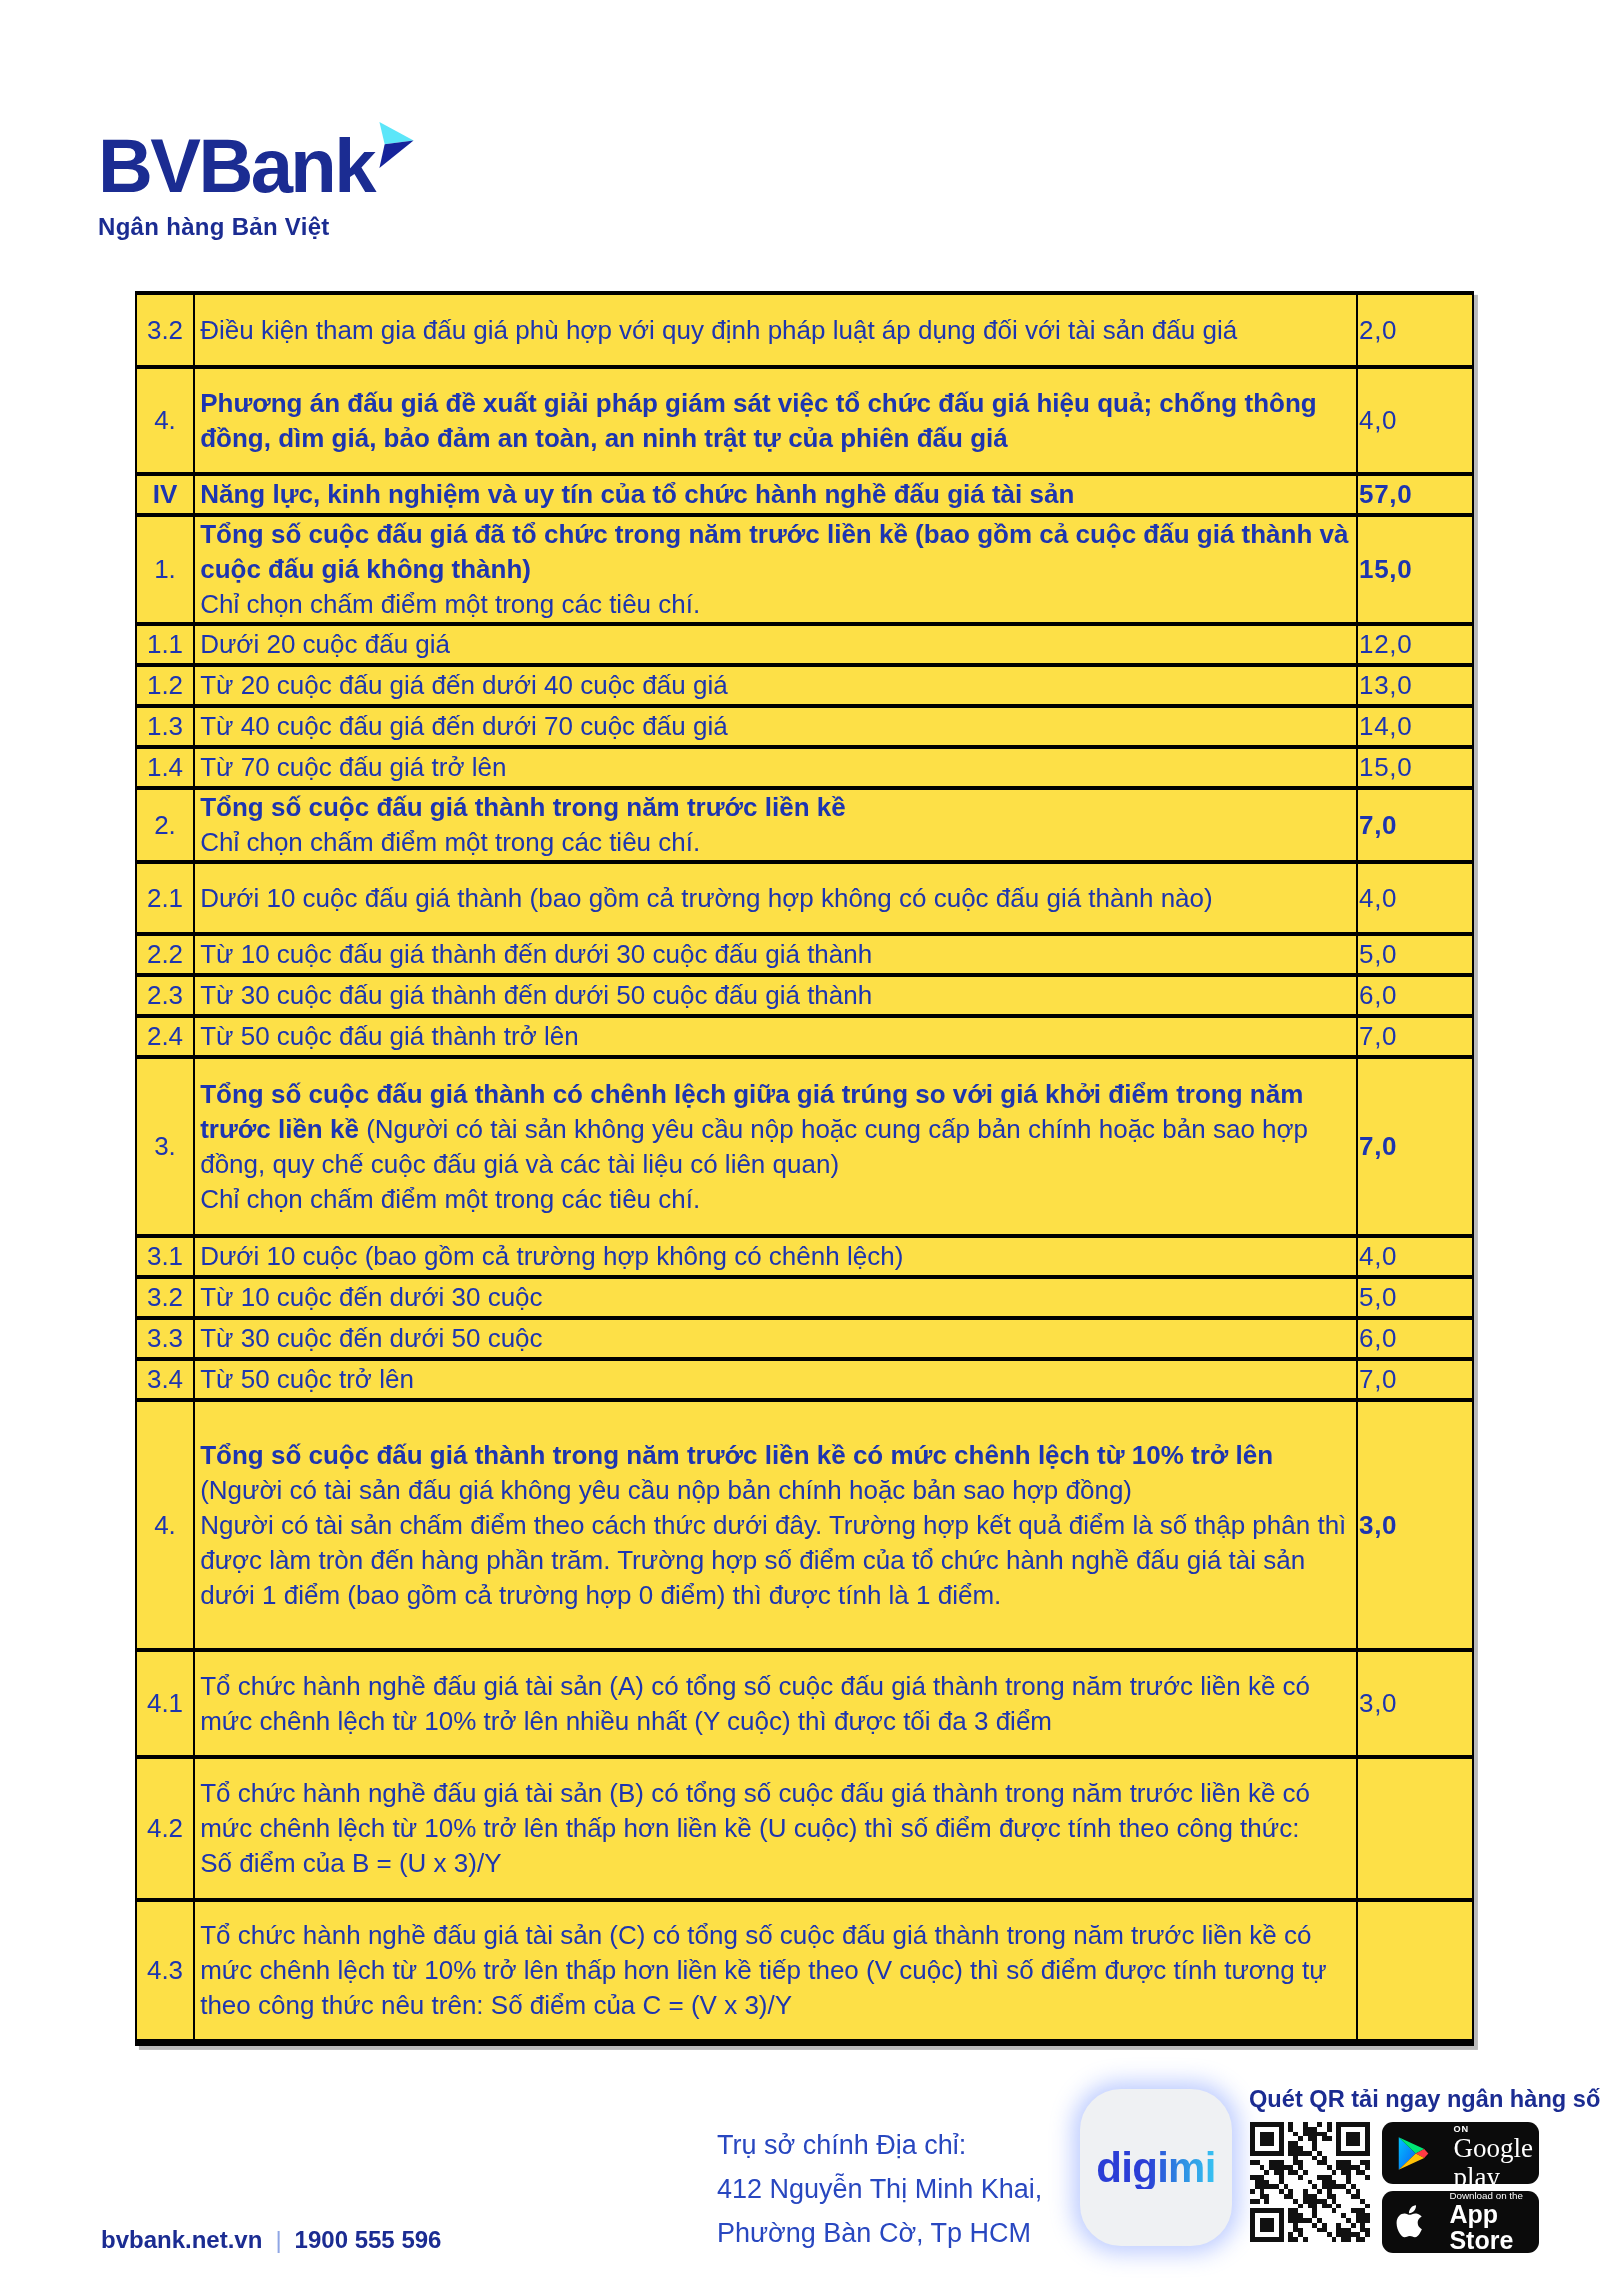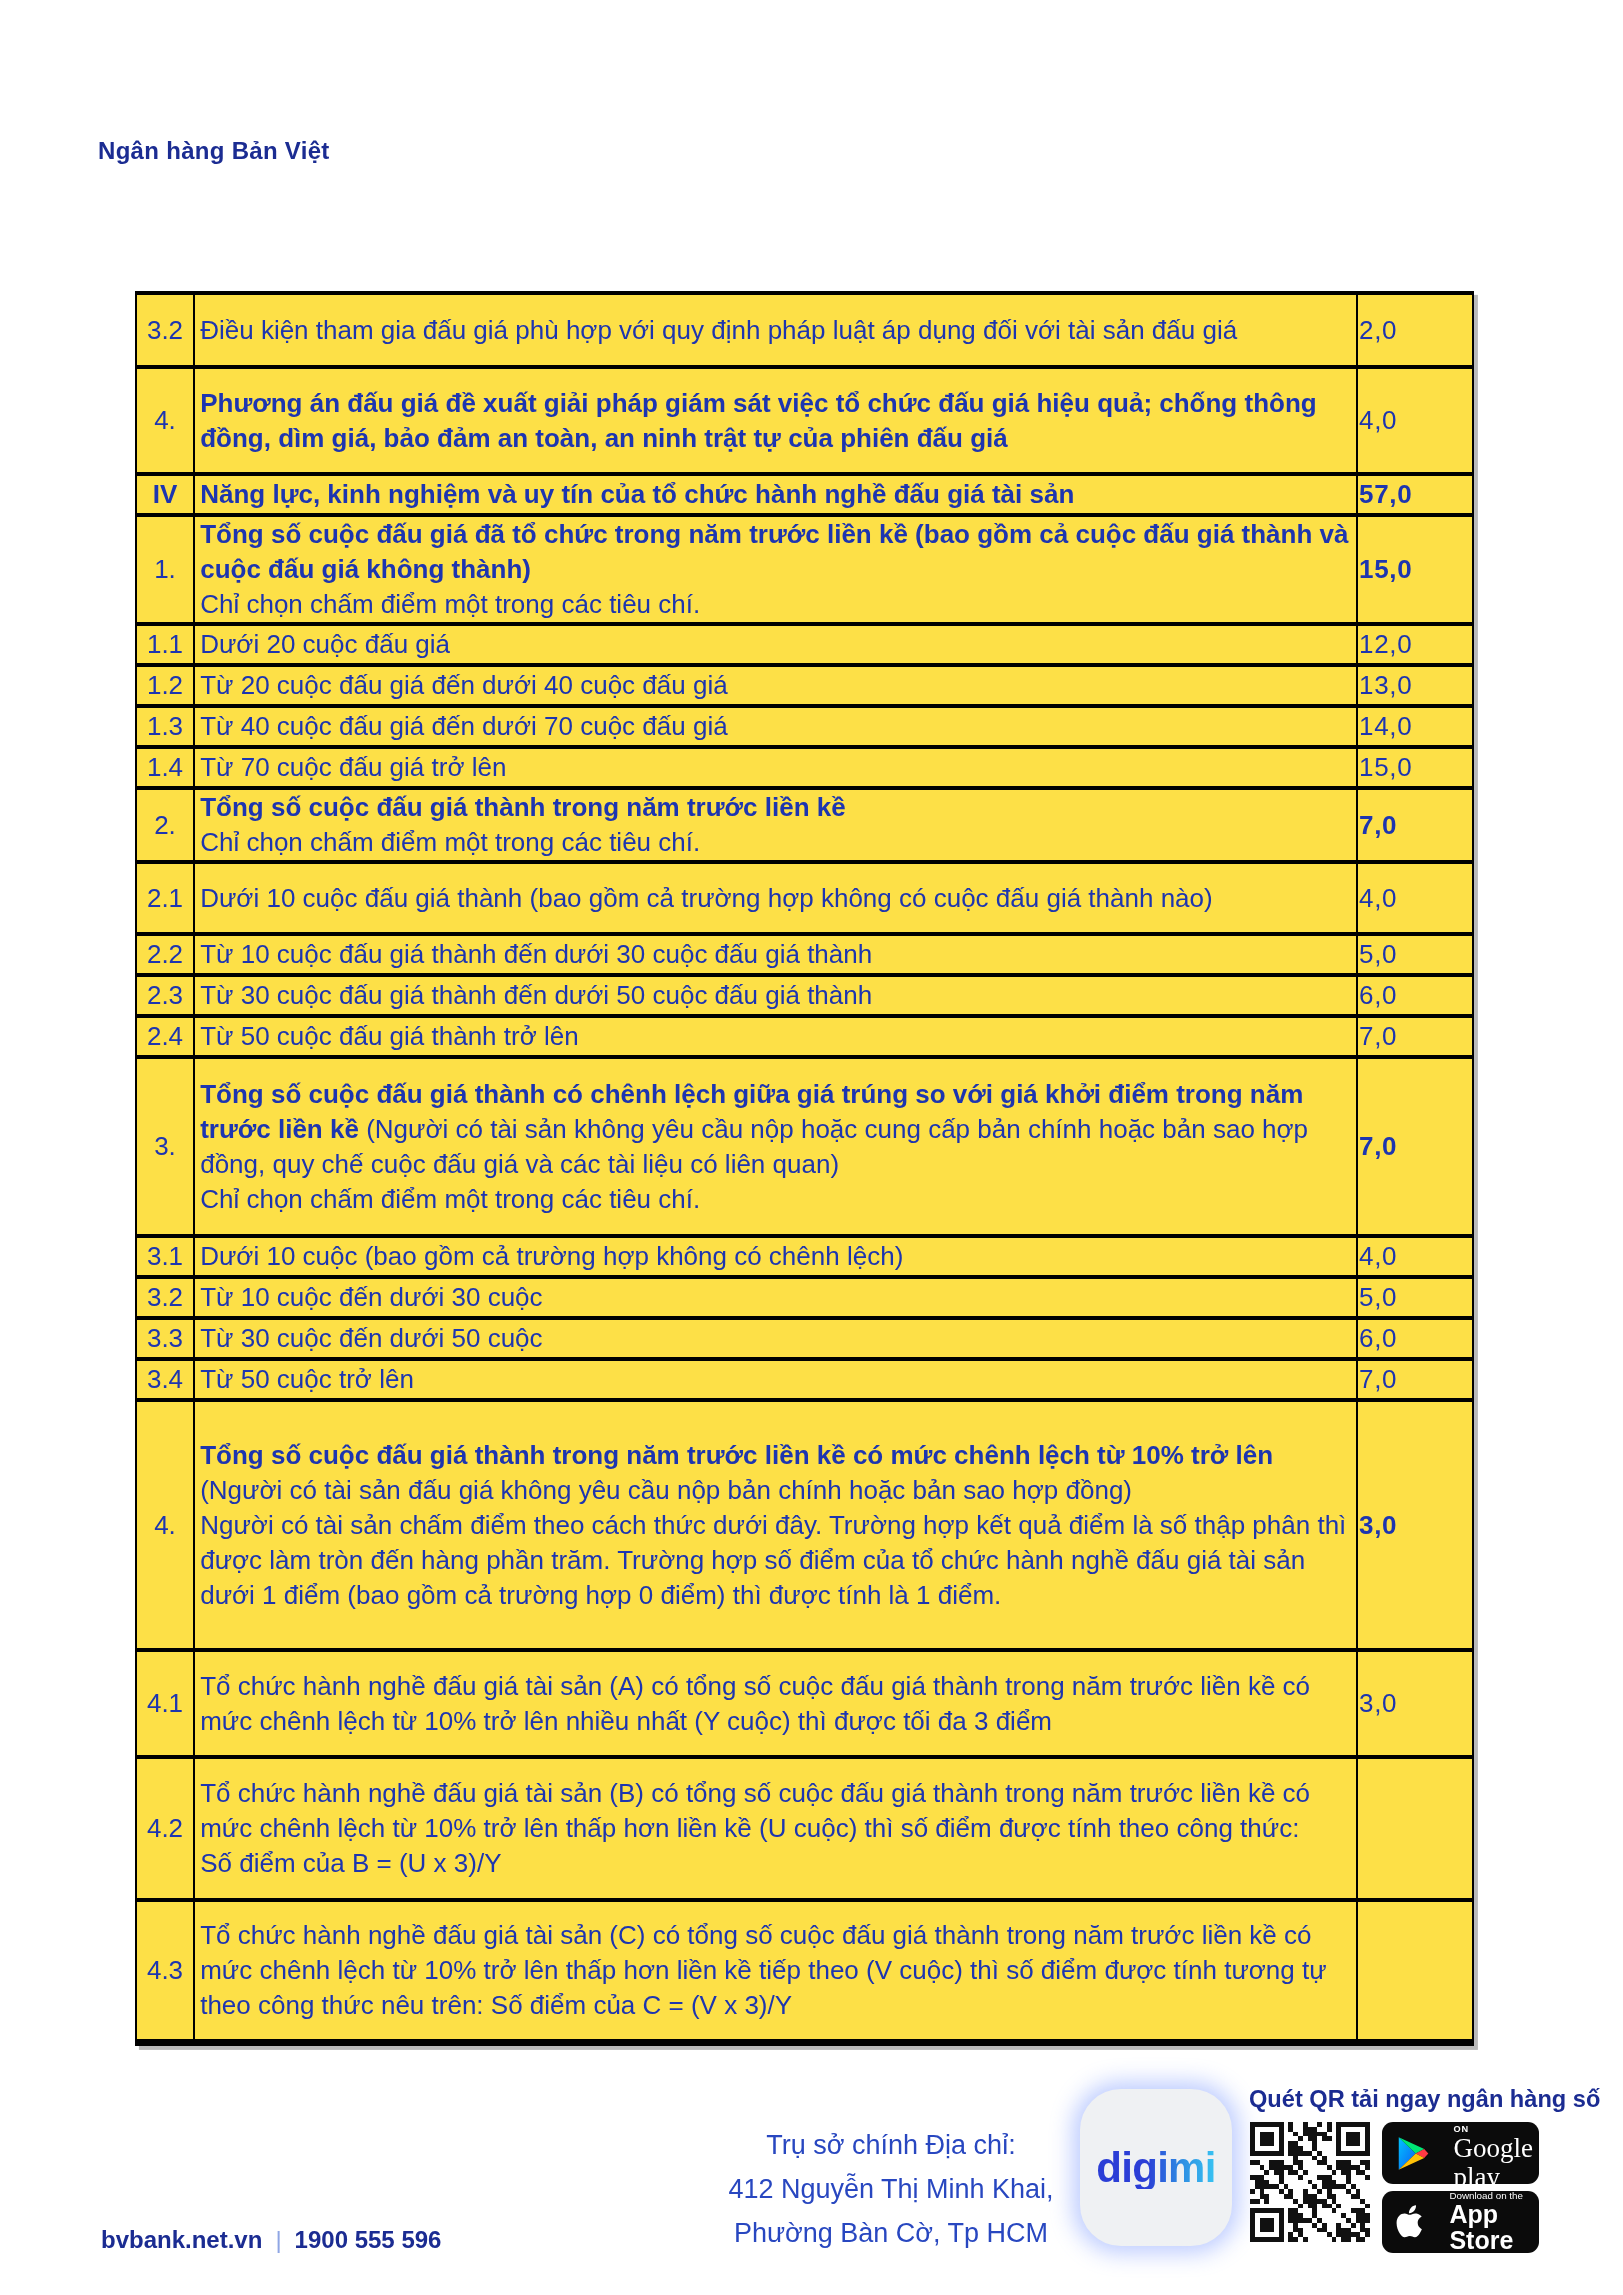--- a/index.html
+++ b/index.html
@@ -20,21 +20,21 @@
     border-bottom:7.9px solid #000;box-shadow:3.9px 3.9px 0 #b9b9b9;padding-left:44px;}
   table.score-table td{border:2.6px solid #000;border-top-width:4.6px;border-bottom-width:4.6px;
     color:#1d35b0;font-size:26px;line-height:35px;vertical-align:middle;
     overflow:hidden;}
   td.num{text-align:center;padding:0 1.3px;}
   td.txt{padding:0 6.5px 0 5.2px;text-align:left;}
   td.score{font-family:Liberation Sans, sans-serif;font-size:28px;letter-spacing:0.7px;}
   .b{font-weight:700;}
 
   
-  .address{position:absolute;left:717px;top:2123px;width:348px;text-align:center;
+  .address{position:absolute;left:717px;top:2123px;width:348px;
     color:#2847c0;font-size:27px;line-height:44px;font-weight:400;}
   .digimi-icon{position:absolute;left:1080px;top:2089px;width:152px;height:157px;
     background:#eff1f3;border-radius:41px;display:flex;align-items:center;justify-content:center;
     box-shadow:0 0 22px 6.5px rgba(118,148,255,.48);}
   .digimi-text{font-size:42px;font-weight:800;letter-spacing:-0.7px;
     background:linear-gradient(90deg,#2b3ed6 0%,#2b3ed6 42%,#2f8fe3 72%,#38c4f2 100%);
     -webkit-background-clip:text;background-clip:text;color:transparent;line-height:1;}
   .qr-caption{position:absolute;left:1249px;top:2086px;width:308px;
     color:#1b2c92;font-size:23.6px;font-weight:700;white-space:nowrap;}
   .qr-box{position:absolute;left:1250px;top:2122px;width:120px;height:120px;}
@@ -50,20 +50,27 @@
   .as-top{font-size:9.8px;font-weight:400;}
   .as-name{font-size:25px;font-weight:700;}
   .site-line{position:absolute;left:101px;top:2226px;font-size:24px;font-weight:700;
     color:#1b2c92;white-space:nowrap;}
   .site-sep{color:#8fa6e4;font-weight:300;padding:0 13px;}
 </style>
 </head>
 <body>
 
 <div class="logo">
+  <div class="logo-row">
+    <span class="logo-brand">BVBank</span>
+    <svg class="logo-tri" viewBox="0 0 56 70">
+      <polygon points="2,0 54,28 10,34" fill="#5ce6f9"></polygon>
+      <polygon points="10,34 54,28 2,70" fill="#16249b"></polygon>
+    </svg>
+  </div>
   <div class="logo-tagline">Ngân hàng Bản Việt</div>
 </div>
 
 <table class="score-table">
   <colgroup>
       <col style="width:58px">
       <col style="width:1163px">
       <col style="width:116px">
     </colgroup>
   <tbody>

